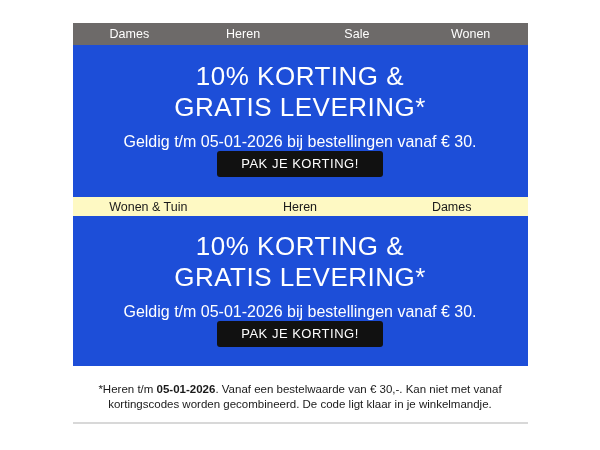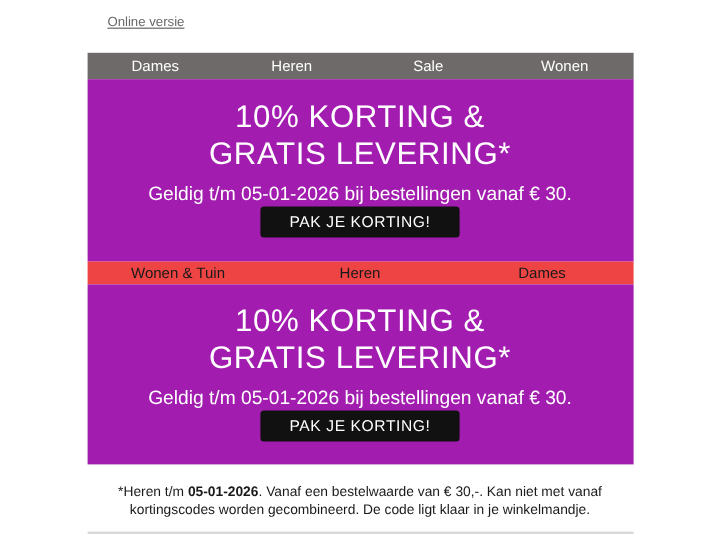--- a/index.html
+++ b/index.html
@@ -31,21 +31,21 @@
     align-items: center;
   }
   .nav-top .nav-item {
     flex: 1;
     text-align: center;
     color: #ffffff;
     font-size: 12.5px;
     cursor: pointer;
   }
   .hero {
-    background: #a21caf;
+    background: #1d4ed8;
     text-align: center;
   }
   .hero-1 { height: 152px; padding-top: 16px; }
   .hero-2 { height: 150px; padding-top: 15px; }
   .hero-headline {
     color: #ffffff;
     font-size: 26px;
     line-height: 31px;
     font-weight: 400;
     letter-spacing: 0.5px;
@@ -65,21 +65,21 @@
     border-radius: 3px;
     padding: 6px 24px;
     min-width: 146px;
     height: 26px;
     line-height: 14px;
     font-family: "Liberation Sans", sans-serif;
     cursor: pointer;
   }
   .nav-mid {
     height: 19px;
-    background: #ef4444;
+    background: #fef9c3;
     display: flex;
     align-items: center;
   }
   .nav-mid .nav-item {
     flex: 1;
     text-align: center;
     color: #1a1a1a;
     font-size: 12.5px;
     cursor: pointer;
   }
@@ -96,23 +96,20 @@
     margin-top: 10px;
     border: none;
     border-top: 2px solid #d8d8d8;
   }
 </style>
 </head>
 <body>
 
 <div class="email-container">
 
-  <div class="online-version-row">
-    <a class="online-version-link">Online versie</a>
-  </div>
 
   <div class="nav-top">
     <span class="nav-item">Dames</span>
     <span class="nav-item">Heren</span>
     <span class="nav-item">Sale</span>
     <span class="nav-item">Wonen</span>
   </div>
 
   <div class="hero hero-1">
     <div class="hero-headline">

